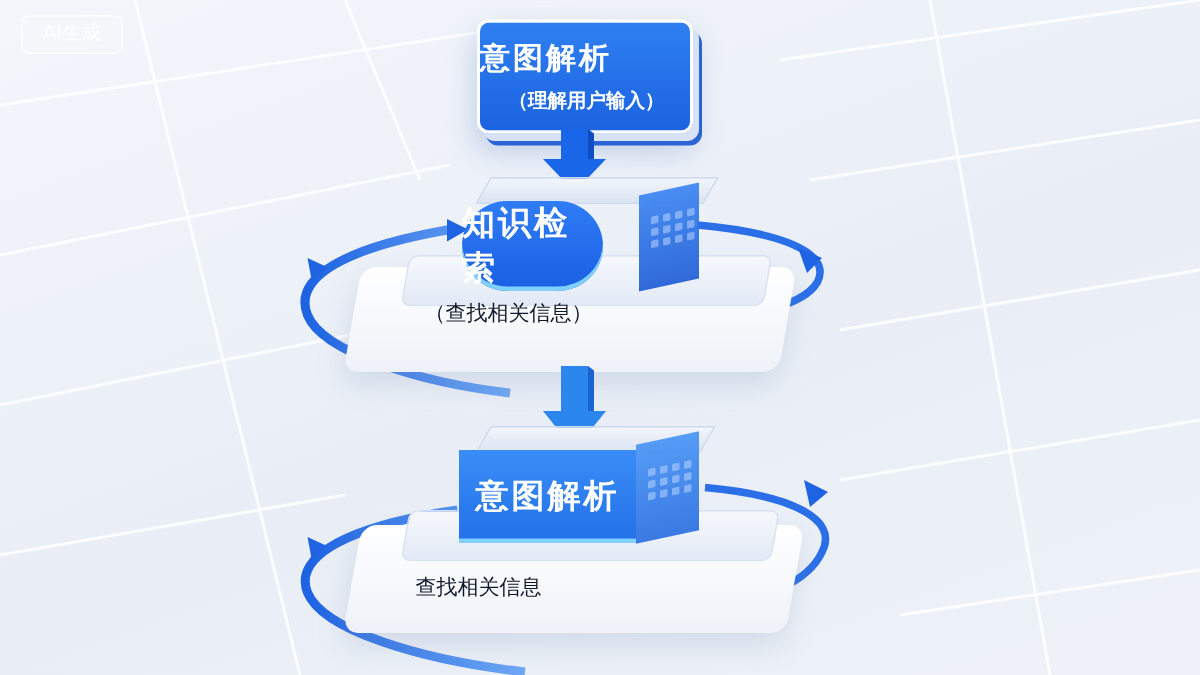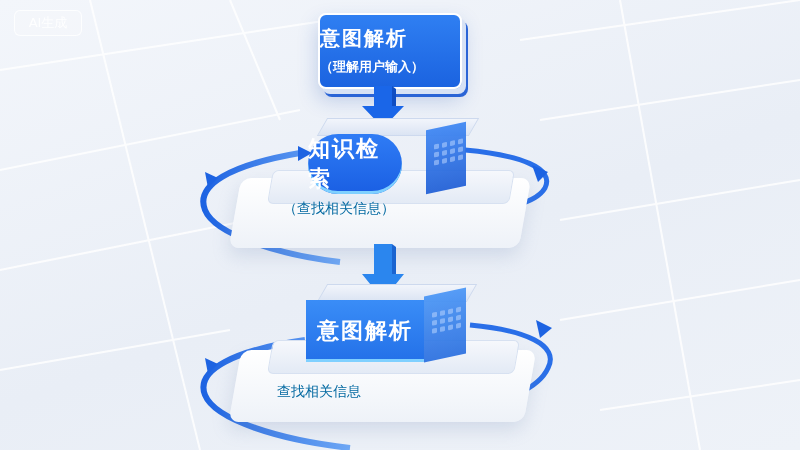--- a/index.html
+++ b/index.html
@@ -8,37 +8,37 @@
     font-family: "DejaVu Sans", sans-serif; }
   .grid { position:absolute; inset:0; }
   .watermark { position:absolute; left:14px; top:10px; width:66px; height:24px;
     border:1px solid rgba(255,255,255,0.8); border-radius:6px; color:rgba(255,255,255,0.9);
     font-size:13px; line-height:24px; text-align:center; background:rgba(255,255,255,0.15); }
   .top-box { position:absolute; left:318px; top:13px; width:140px; height:72px;
     background: linear-gradient(180deg,#2f7ff2,#1b63e0); border-radius:8px;
     box-shadow: 4px 5px 0 #d7e2f5, 6px 8px 0 #2a64d6, 0 10px 20px rgba(30,80,180,0.25);
     border:2px solid #ffffff; color:#fff; text-align:left; }
   .top-box .t1 { font-size:20px; font-weight:bold; margin-top:10px; letter-spacing:2px; }
-  .top-box .t2 { font-size:13px; font-weight:bold; margin-top:6px; }
+  .top-box .t2 { font-size:13px; font-weight:bold; margin-top:6px;padding-left:19px; }
   .arrow { position:absolute; }
   .plat-base { position:absolute; background:linear-gradient(180deg,#ffffff,#eef2f8);
     border-radius:10px; box-shadow:0 8px 18px rgba(120,140,180,0.22); }
   .plat-mid { position:absolute; background:linear-gradient(180deg,#f6f8fc,#e3eaf5);
     border-radius:6px; border:1px solid #d7e1f1; }
   .block { position:absolute; background:linear-gradient(180deg,#2f7cf5,#1a5fe3);
     color:#fff; font-weight:bold; font-size:22px; letter-spacing:2px;
     display:flex; align-items:center; justify-content:center;
     box-shadow: inset 0 -3px 0 #7fd0ff; }
   .block-top { position:absolute; background:linear-gradient(180deg,#f2f5fb,#dbe4f3);
     border:1px solid #cdd9ee; }
   .block-side { position:absolute; background:linear-gradient(180deg,#3d86f3,#1f5ed6);
     opacity:0.92; }
   .dots { position:absolute; display:grid; grid-template-columns:repeat(4,5px); gap:3px; }
   .dots span { width:5px; height:5px; background:rgba(180,210,255,0.55); border-radius:1px; }
-  .caption { position:absolute; color:#0369a1; font-size:14px; font-weight:500; }
+  .caption { position:absolute; color:#0f172a; font-size:14px; font-weight:500; }
   svg.loops { position:absolute; left:0; top:0; }
 </style>
 </head>
 <body>
 
 <svg class="grid" width="800" height="450">
   <g stroke="#ffffff" stroke-width="2" opacity="0.85">
     <line x1="0" y1="70" x2="330" y2="20"></line>
     <line x1="0" y1="170" x2="300" y2="110"></line>
     <line x1="0" y1="270" x2="250" y2="220"></line>

